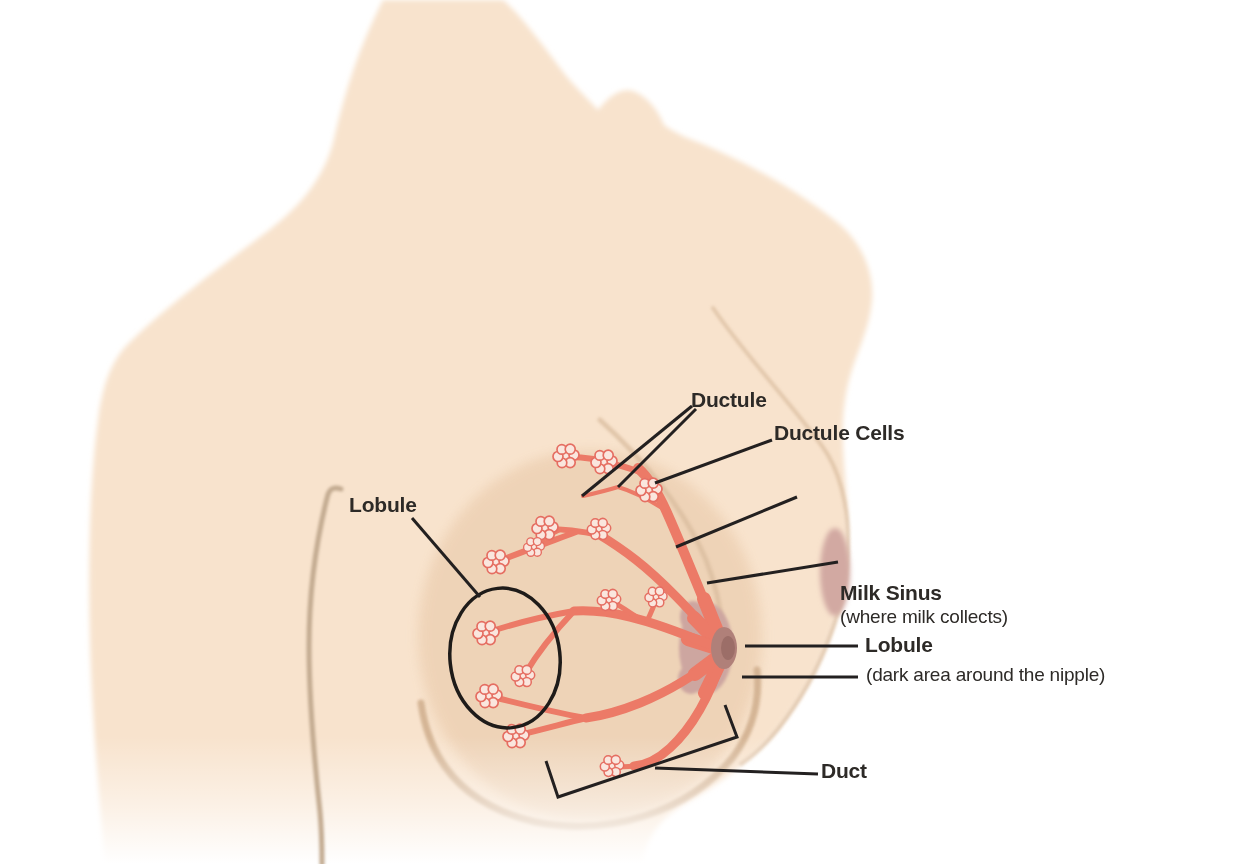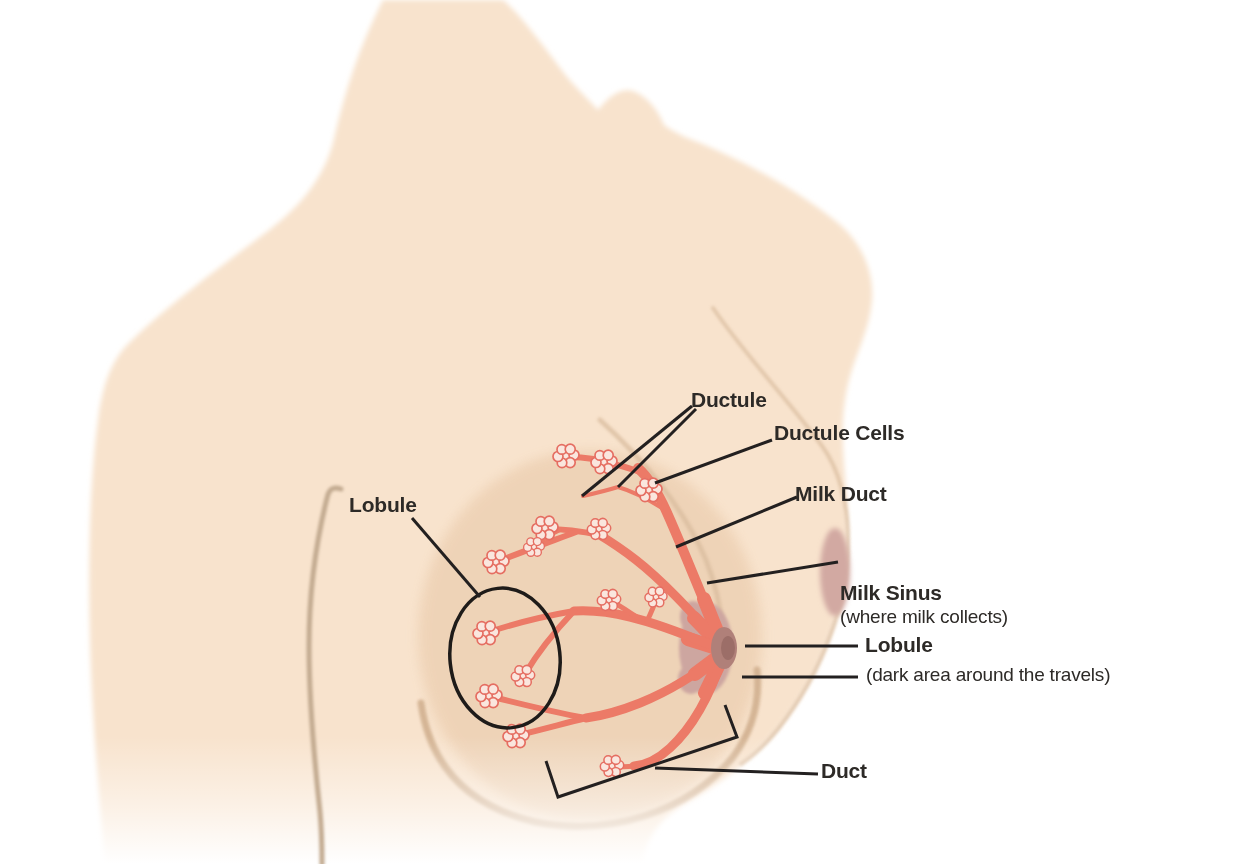--- a/index.html
+++ b/index.html
@@ -158,34 +158,33 @@
 
   <div class="lbl" style="left:691px;top:387px">
     <b class="t">Ductule</b>
   </div>
 
   <div class="lbl" style="left:774px;top:420px">
     <b class="t">Ductule Cells</b>
   </div>
 
   <div class="lbl" style="left:795px;top:481px">
-    <b class="t">Milk Duct</b>
   </div>
 
   <div class="lbl" style="left:840px;top:580px">
     <b class="t">Milk Sinus</b>
     <span class="s">(where milk collects)</span>
   </div>
 
   <div class="lbl" style="left:865px;top:632px">
     <b class="t">Lobule</b>
   </div>
 
   <div class="lbl" style="left:866px;top:663px">
-    <span class="s">(dark area around the travels)</span>
+    <span class="s">(dark area around the nipple)</span>
   </div>
 
   <div class="lbl" style="left:821px;top:758px">
     <b class="t">Duct</b>
   </div>
 
   <div class="lbl" style="left:349px;top:492px">
     <b class="t">Lobule</b>
   </div>
 

